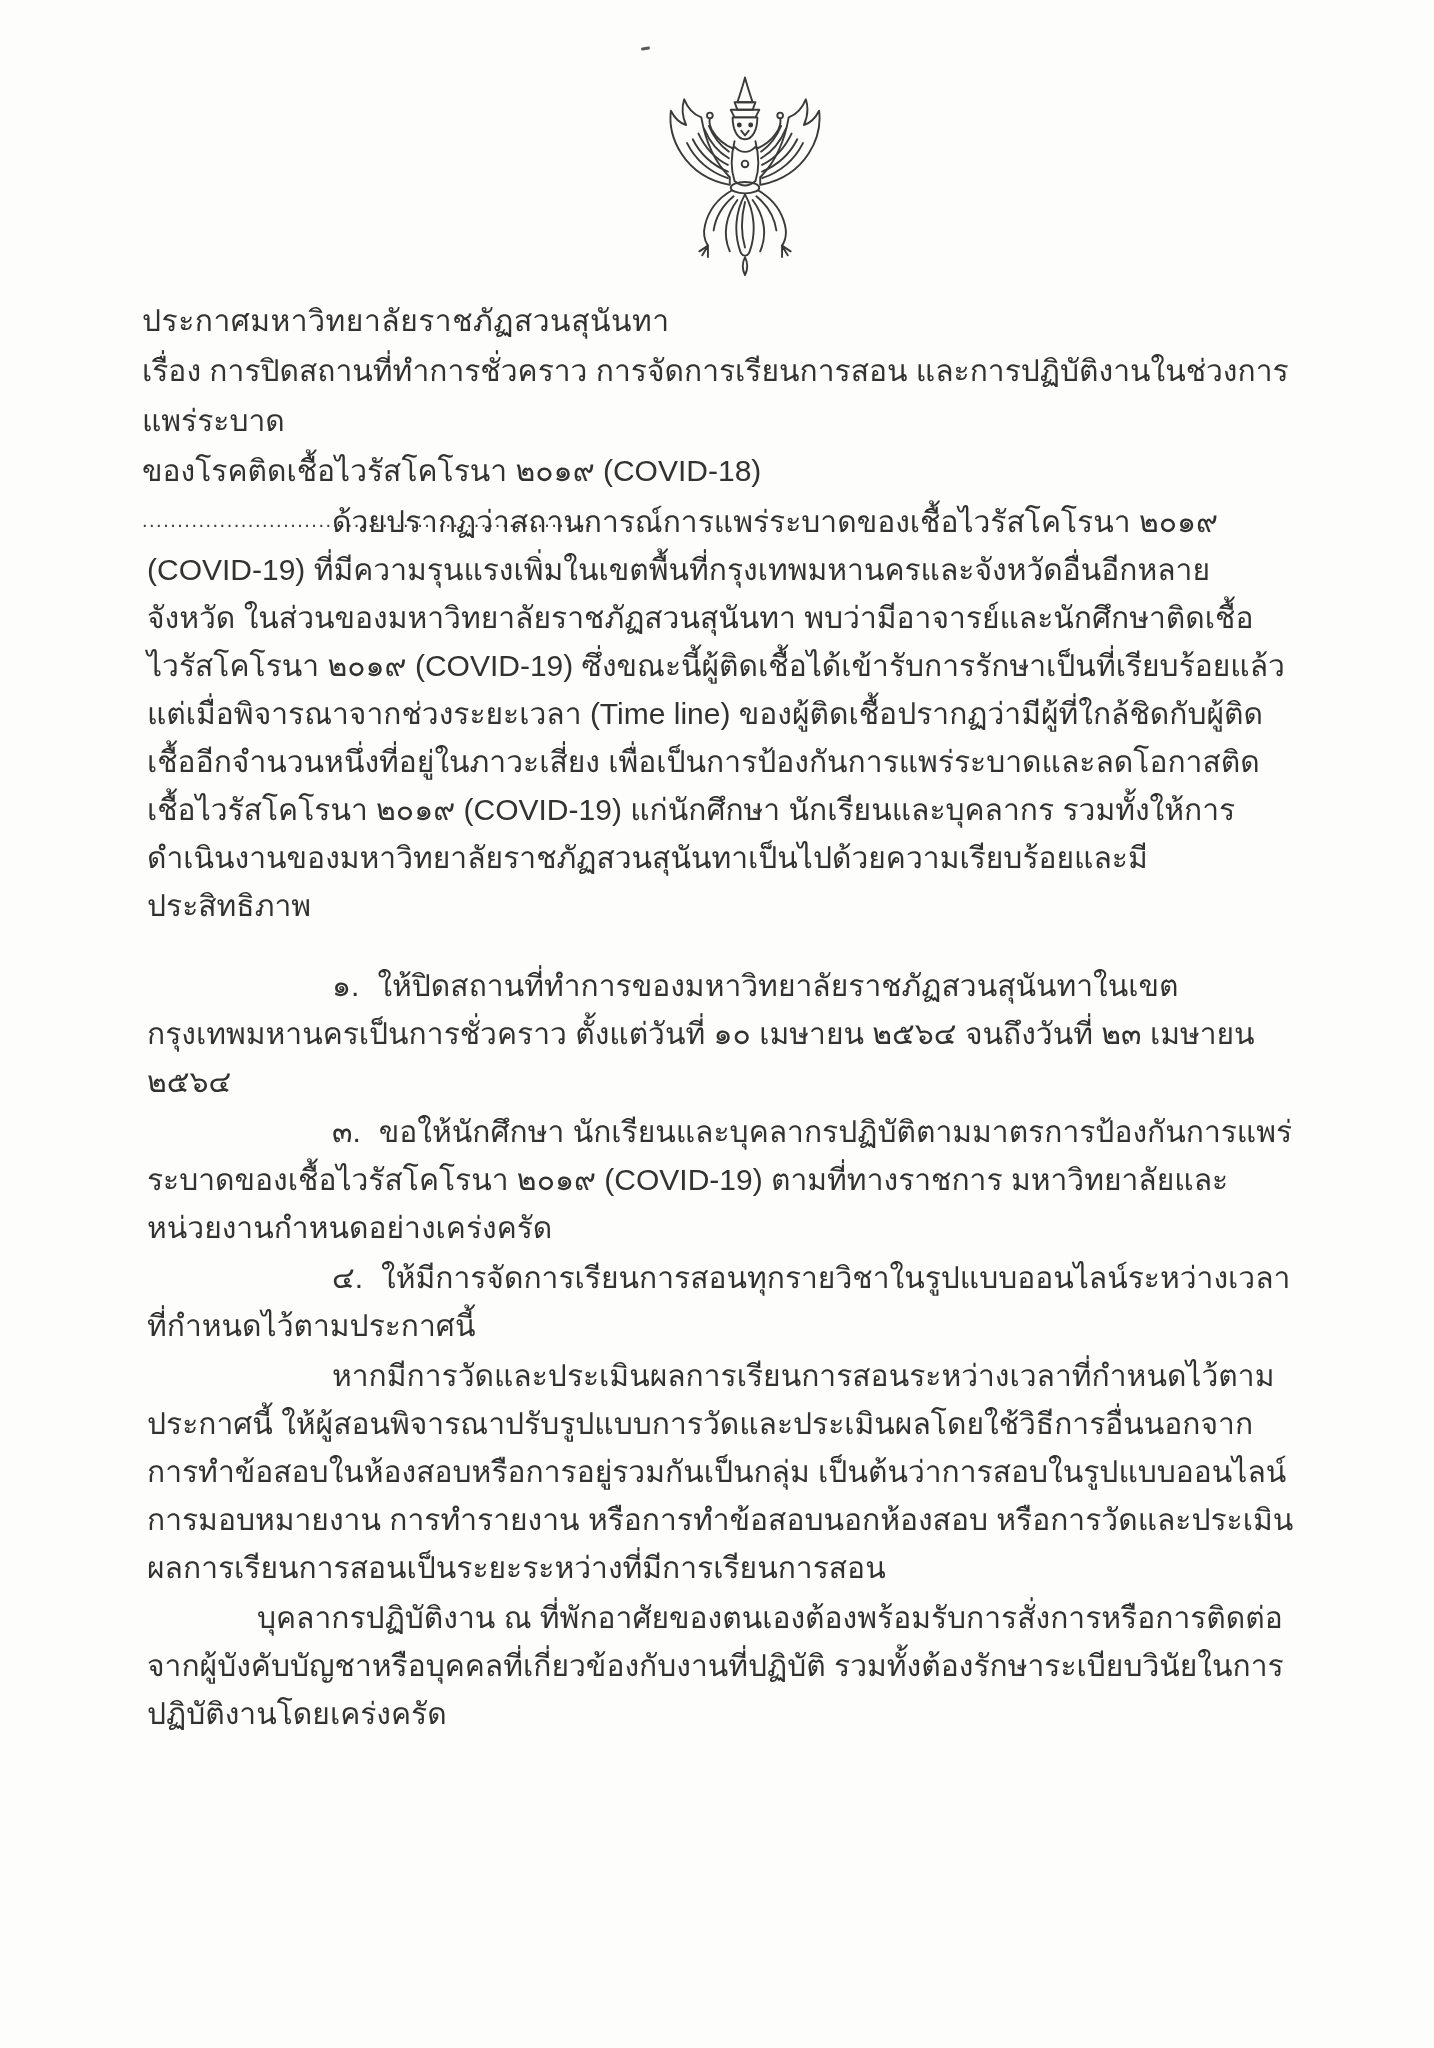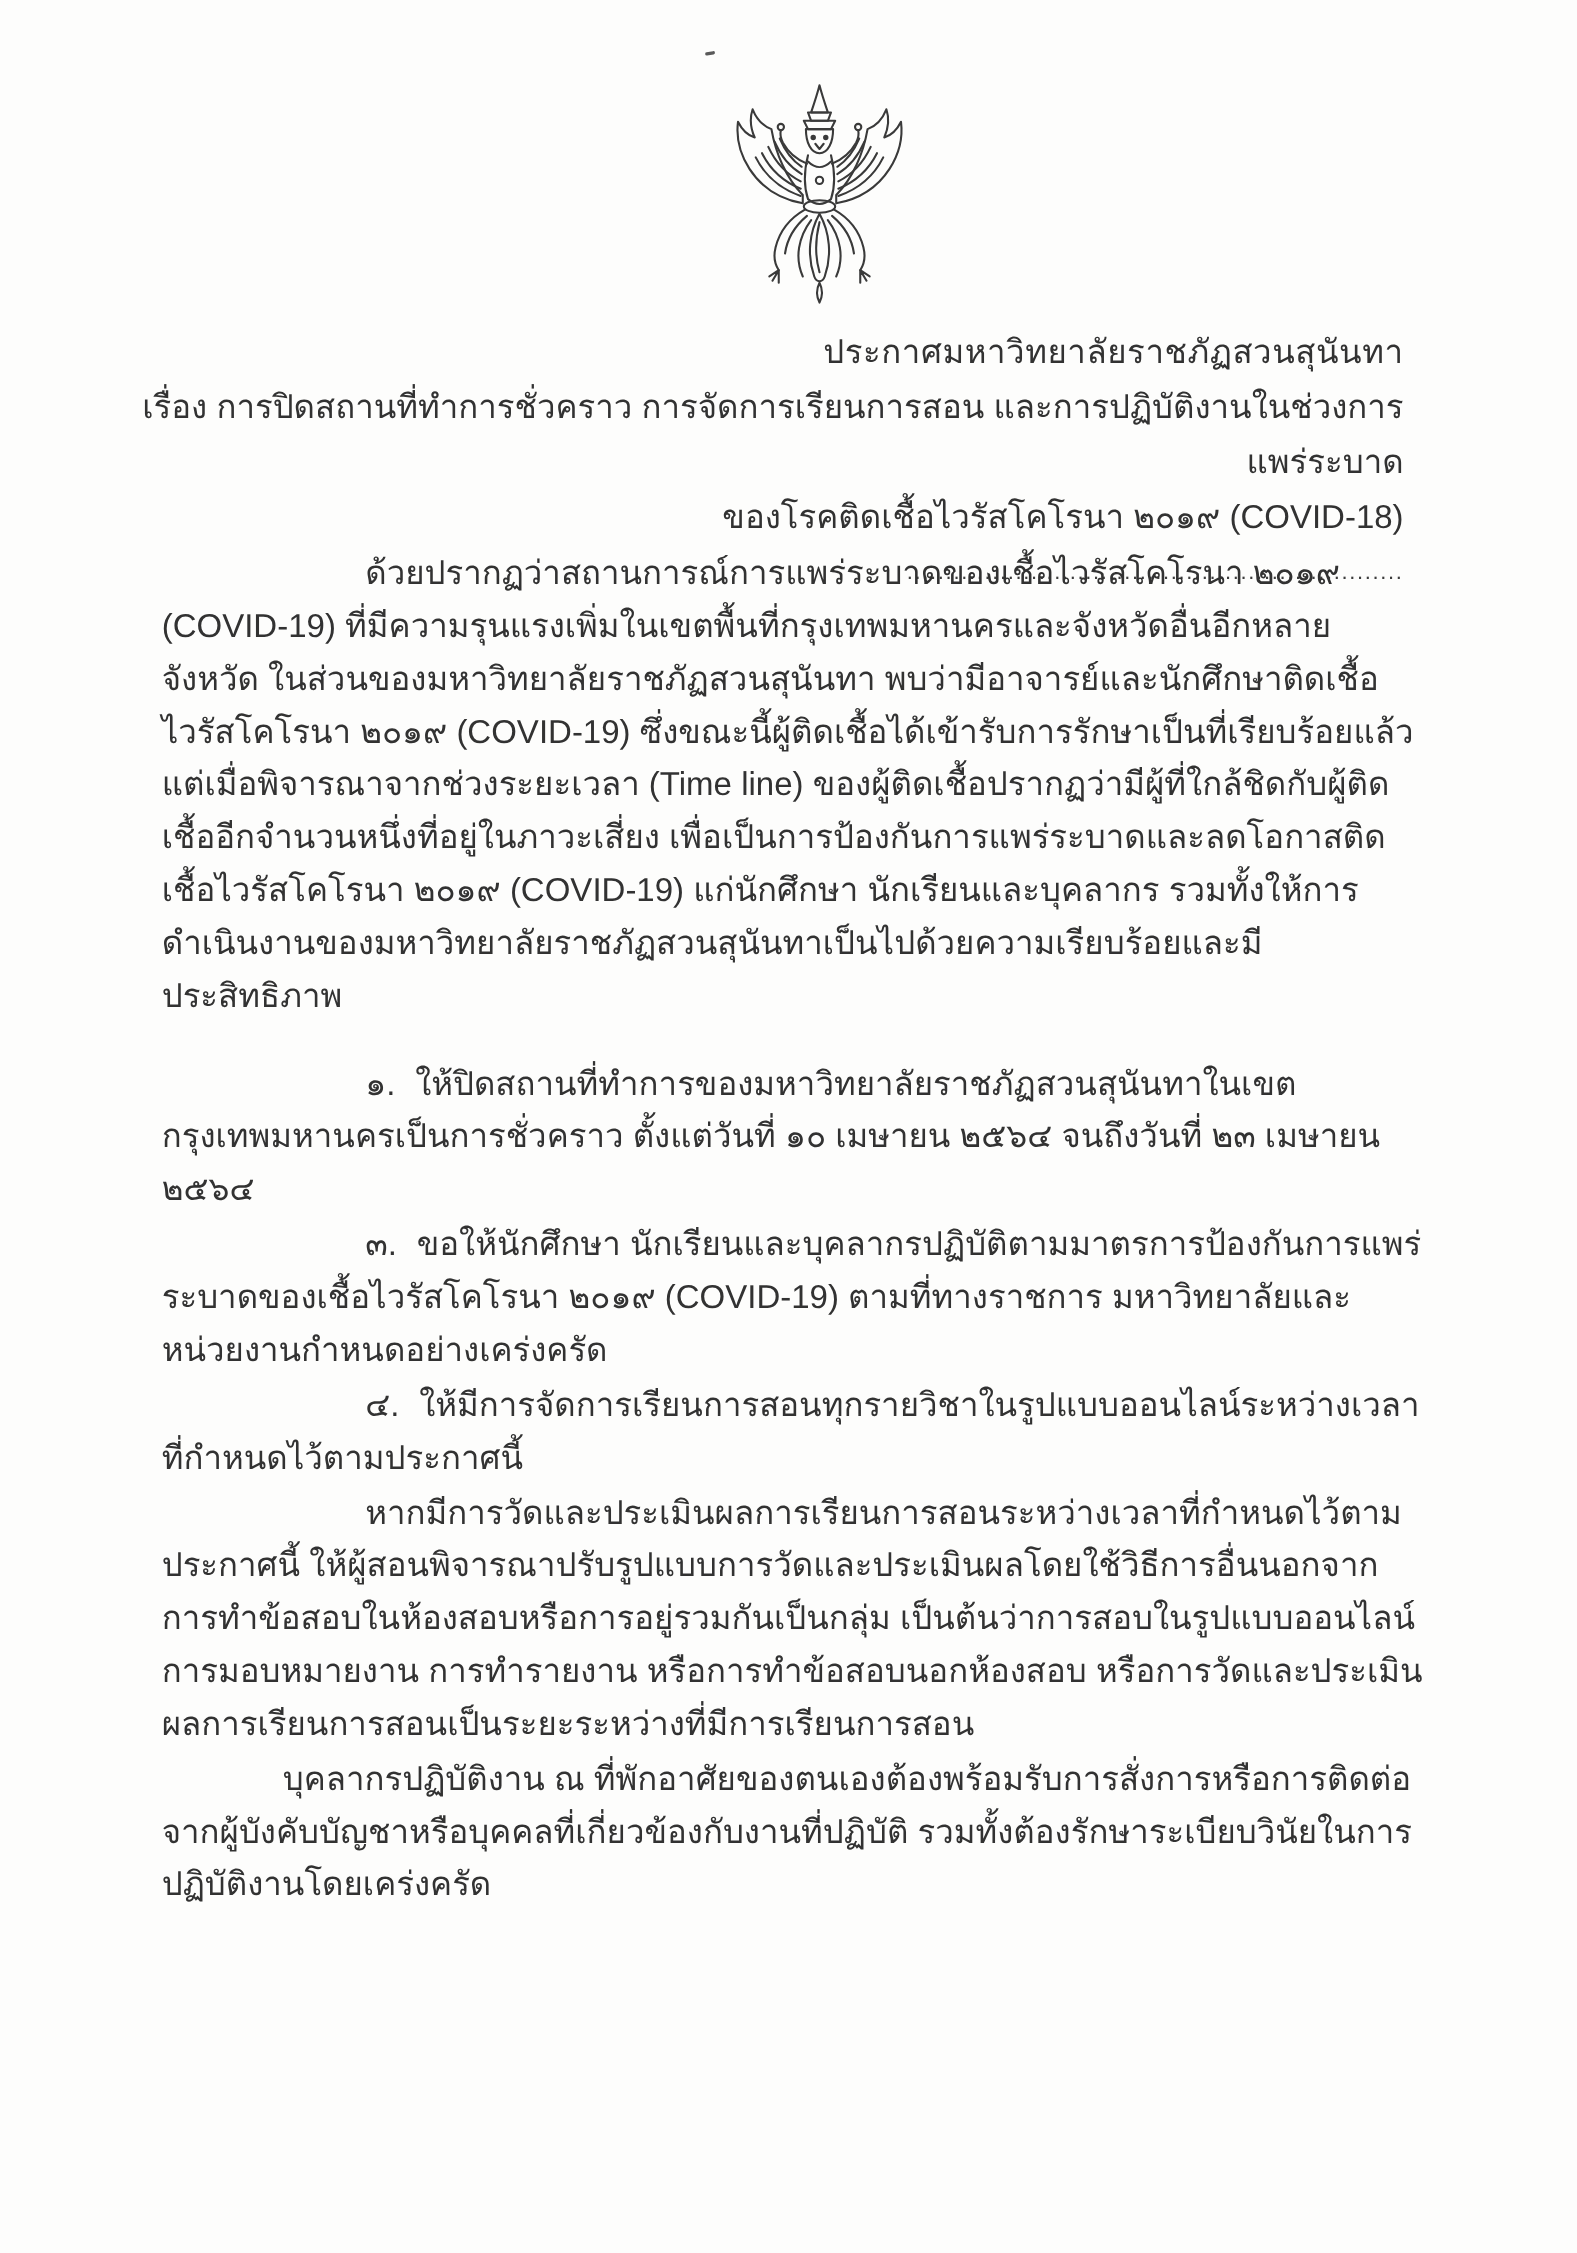--- a/index.html
+++ b/index.html
@@ -14,22 +14,22 @@
     background:#fdfdfc;overflow:hidden;
   }
   .scan-speck{
     position:absolute;left:641px;top:47px;width:9px;height:3px;
     background:#5a5a5a;border-radius:2px;transform:rotate(-10deg);
   }
   .emblem{
     position:absolute;left:650px;top:72px;width:190px;height:220px;
   }
   .header{
-    position:absolute;left:126px;top:296px;width:1150px;
-    text-align:right;font-size:30px;line-height:50px;color:#323232;
+    position:absolute;left:142px;top:296px;width:1150px;
+    text-align:left;font-size:30px;line-height:50px;color:#323232;
   }
   .header .title{letter-spacing:0.5px;}
   .dots{
     font-size:20px;line-height:48px;letter-spacing:1.5px;color:#3c3c3c;
     white-space:nowrap;overflow:hidden;
   }
   .content{
     position:absolute;left:145px;top:496px;width:1152px;
     font-size:30px;line-height:48px;color:#323232;
     text-align:left;

